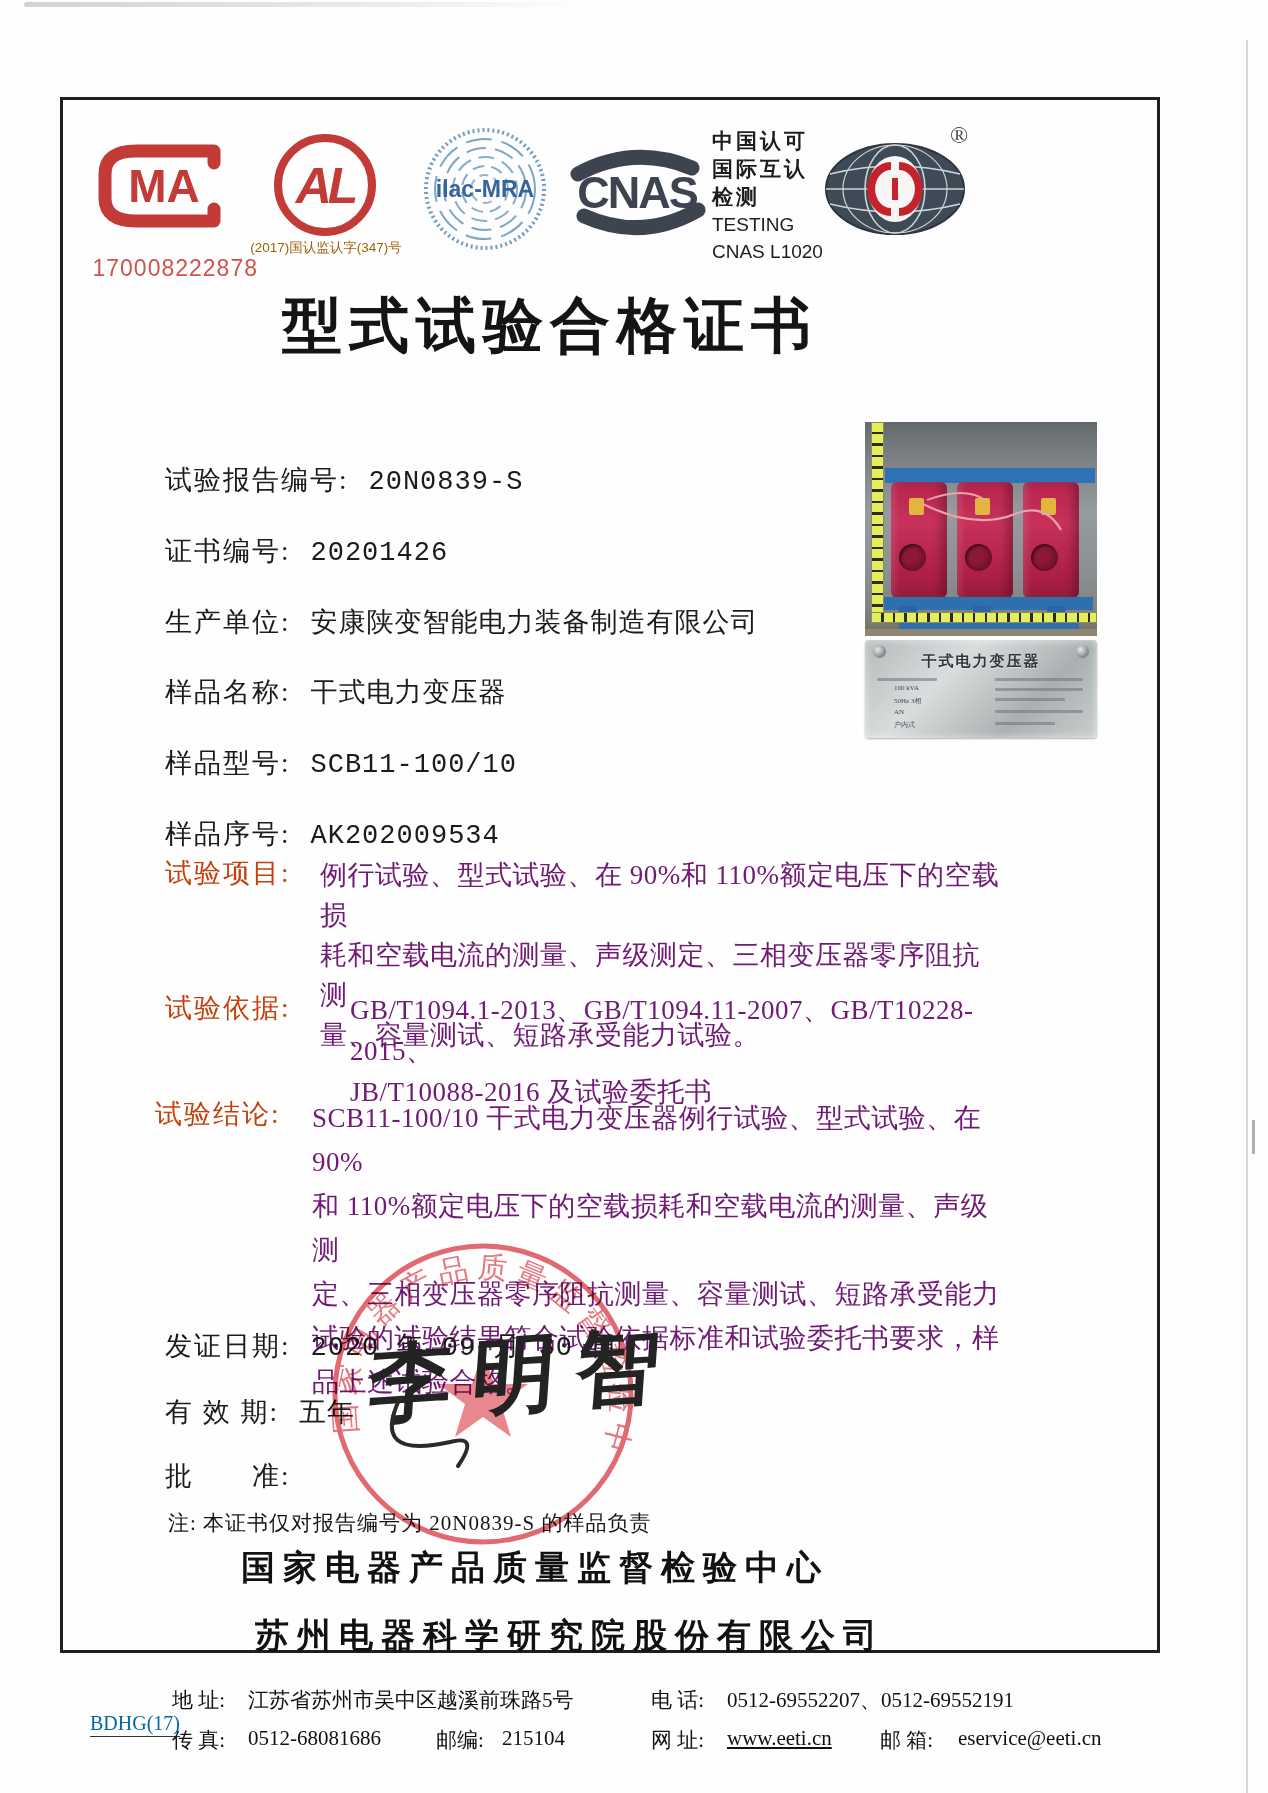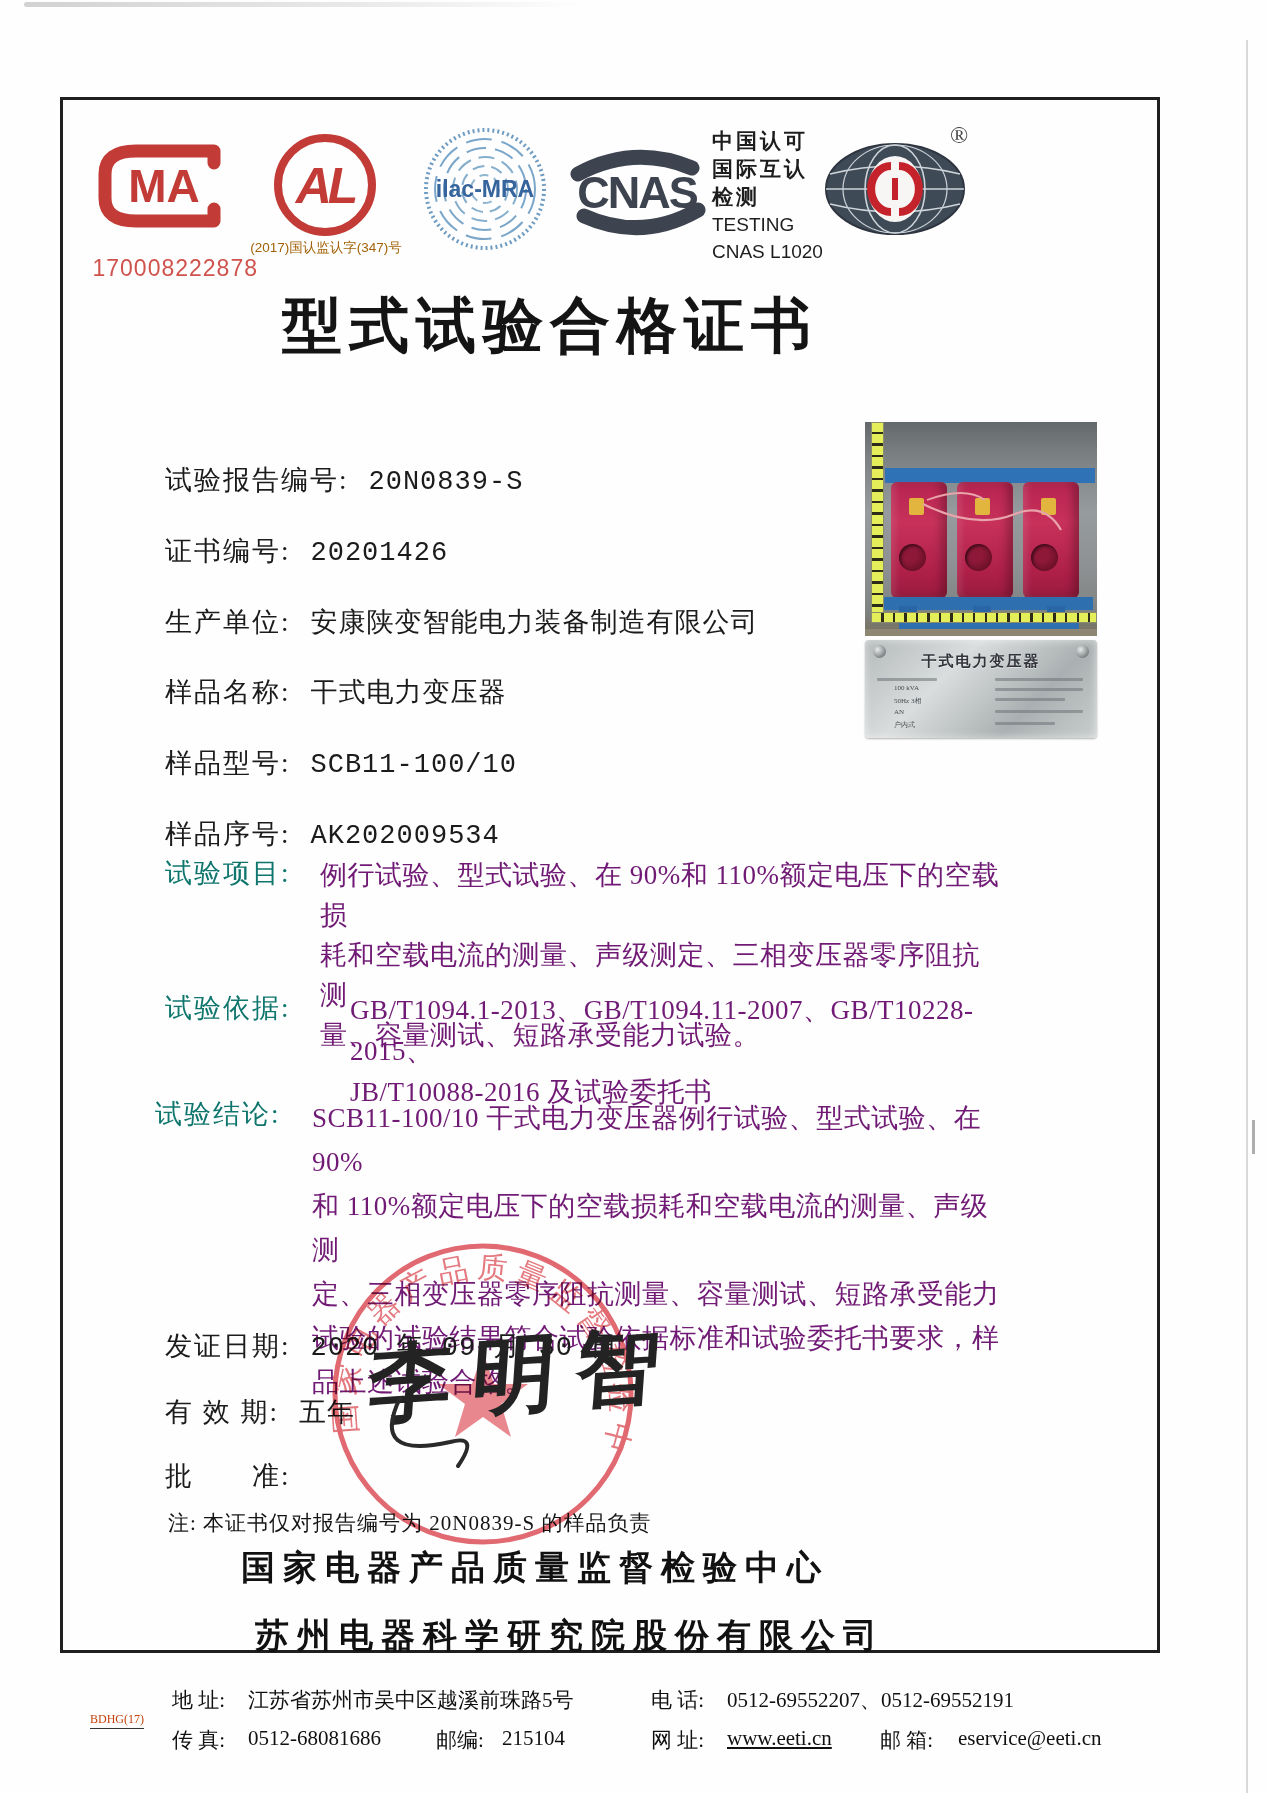--- a/index.html
+++ b/index.html
@@ -57,38 +57,38 @@
     background:radial-gradient(circle at 35% 35%, #e8eaea, #7e8486 70%); }
   .plate-title { position:absolute; left:0; top:12px; width:100%; text-align:center;
     font-size:15px; font-weight:700; letter-spacing:2px; color:#33343b; text-shadow:0 1px 0 rgba(255,255,255,.5); }
   .plate-row { position:absolute; font-size:7px; color:#474c50; white-space:nowrap; filter:blur(.3px);margin-left:17px; }
   .plate-bar { position:absolute; height:3px; background:#6d7478; opacity:.55; border-radius:1px; filter:blur(.4px); }
 
   
   .field { position:absolute; left:165px; white-space:nowrap; font-size:27px; color:#1b1b1b; }
   .field .lab { letter-spacing:2px; }
   .field .val { margin-left:20px; letter-spacing:1px;font-family:Liberation Mono, monospace; }
-  .para-label { position:absolute; font-size:27px; letter-spacing:2px; color:#0f766e; white-space:nowrap; }
+  .para-label { position:absolute; font-size:27px; letter-spacing:2px; color:#c2410c; white-space:nowrap; }
   .para-text { position:absolute; font-size:27px; color:#701a75; white-space:pre-line; letter-spacing:.5px; }
 
   .note-line { position:absolute; left:168px; top:1509px; font-size:21px; color:#141414; letter-spacing:1px; }
 
   .org-lines { position:absolute; left:185px; top:1545px; width:700px; text-align:center; color:#111; }
   .org-1, .org-2 { font-size:34px; font-weight:600; letter-spacing:8px; }
   .org-2 { margin-top:22px;text-align:right; }
 
   
   .stamp { position:absolute; left:318px; top:1232px; z-index:5; mix-blend-mode:multiply; opacity:.85; }
   .signature { position:absolute; left:368px; top:1318px; z-index:6; font-size:84px; color:#232323;
     letter-spacing:20px; font-weight:600; transform:rotate(-4deg) skewX(-8deg); white-space:nowrap; }
   .sig-flourish { position:absolute; left:330px; top:1390px; z-index:6; }
 
   
   .f-item { position:absolute; font-size:21px; color:#101010; white-space:nowrap; }
-  .bdhg { position:absolute; left:90px; top:1712px; font-size:12px; color:#c2410c;
+  .bdhg { position:absolute; left:90px; top:1712px; font-size:20px; color:#0369a1;
     border-bottom:1.5px solid #333; padding-bottom:1px; }
 </style>
 </head>
 <body>
 
 <div class="page">
 
   <div class="scan-artifact-top"></div>
   <div class="scan-line-right"></div>
   <div class="scan-dash-right"></div>

